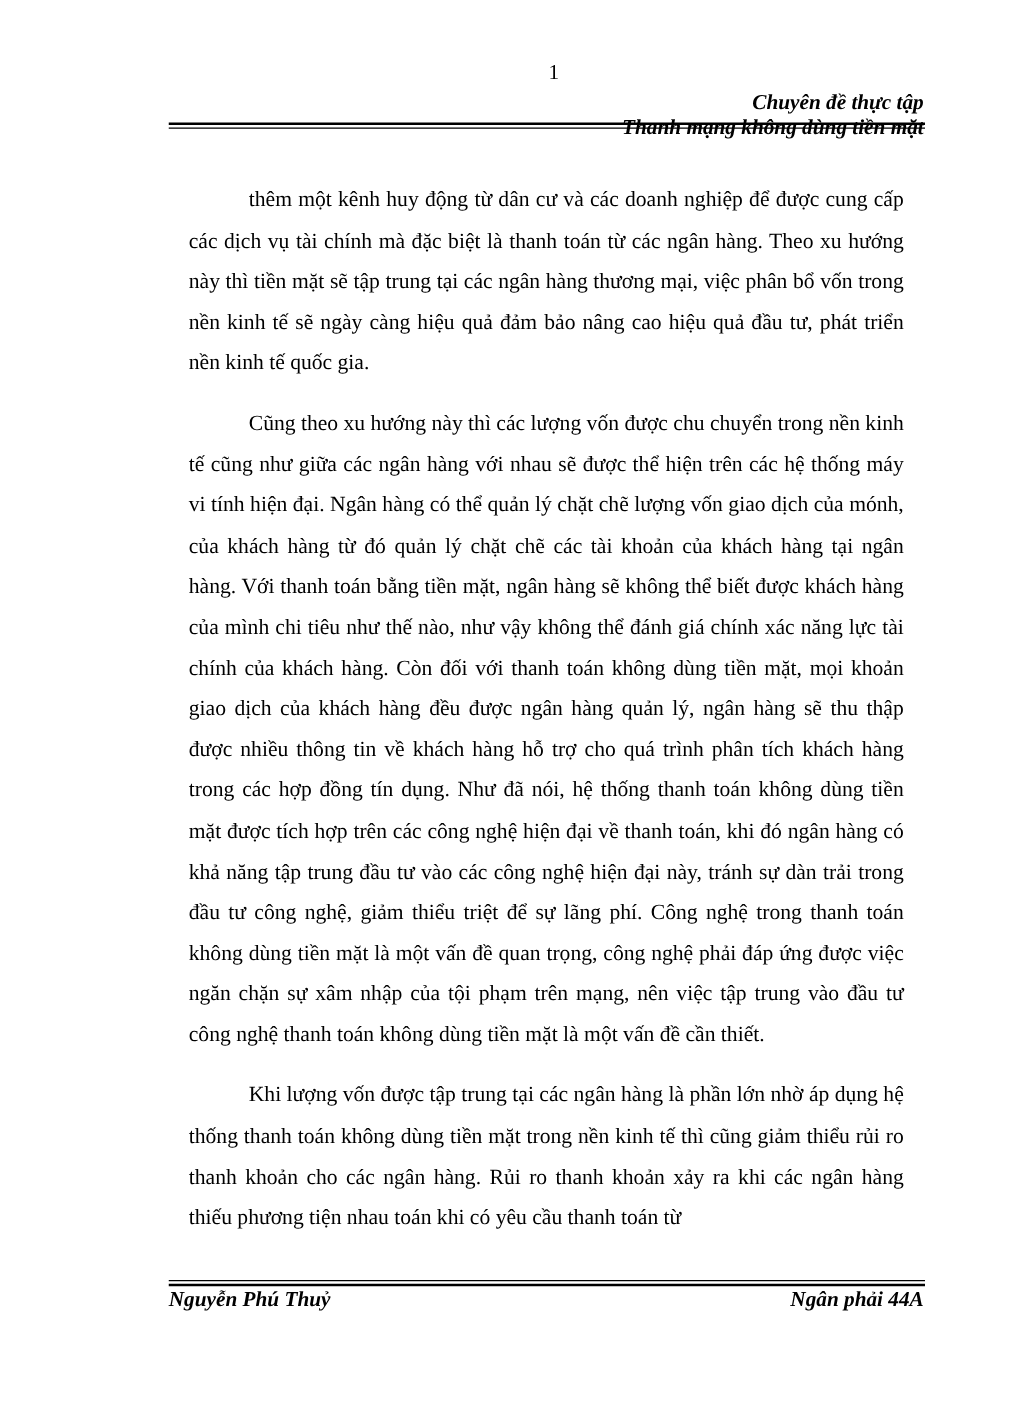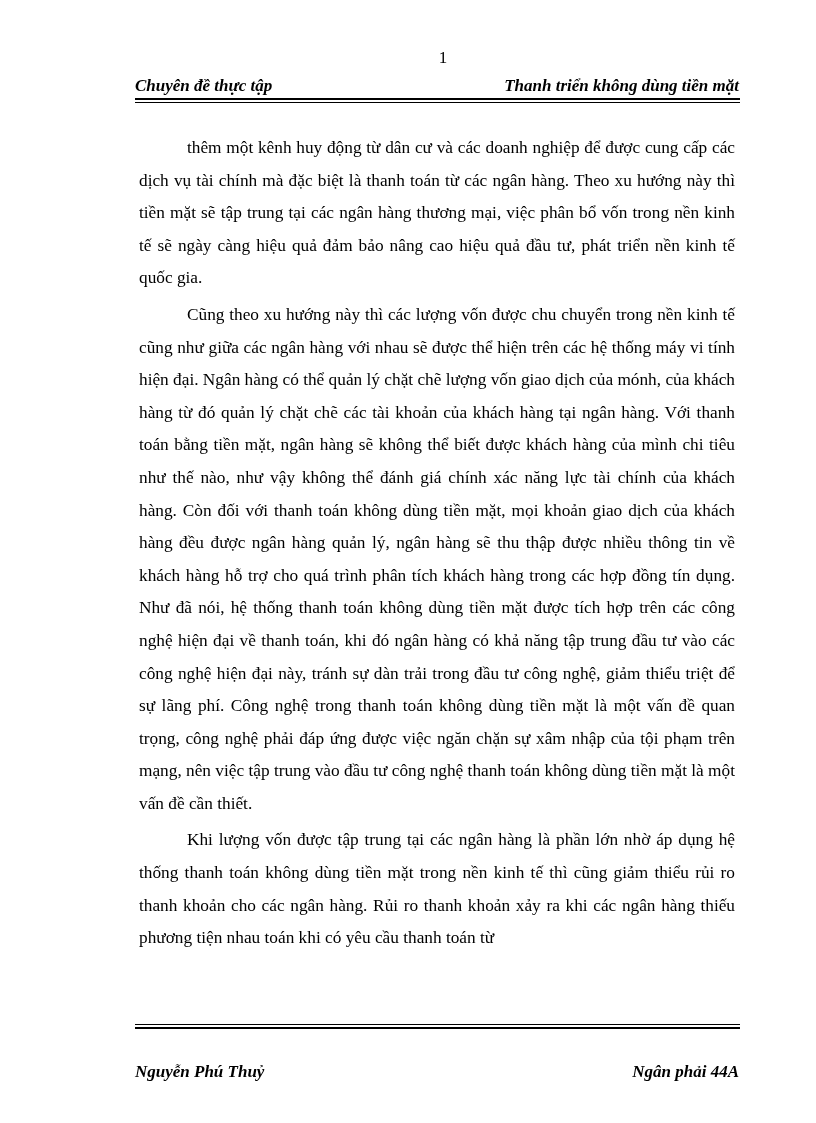--- a/index.html
+++ b/index.html
@@ -2,40 +2,40 @@
 <html><head>
   <meta charset="utf-8">
   <style>
     html, body { margin: 0; padding: 0; background: #ffffff; }
     body { width: 816px; height: 1123px; position: relative; overflow: hidden;
            font-family: "Liberation Serif", "DejaVu Serif", serif; color: #000; }
     .page-number { position: absolute; top: 48px; left: 0; width: 886px; text-align: center;
                    font-size: 17px; }
     .header { position: absolute; top: 72px; left: 135px; width: 604px; height: 24px;
               display: flex; justify-content: space-between; align-items: flex-end;
-              font-style: italic; font-weight: bold; font-size: 17px; }
+              font-style: italic; font-weight: bold; font-size: 17px; flex-direction: column; }
     .header-rule { position: absolute; top: 98px; left: 135px; width: 605px;
                    border-top: 2px solid #000; height: 2px; border-bottom: 1px solid #000; }
     .body-text { position: absolute; top: 128px; left: 135px; width: 604px;
                  font-size: 17.3px; line-height: 32.6px; text-align: justify; }
-    .body-text p { margin: 4px; text-indent: 48px; }
+    .body-text p { margin: 16px; text-indent: 48px; }
     .footer-rule { position: absolute; top: 1024px; left: 135px; width: 605px;
                    border-top: 1px solid #000; height: 2px; border-bottom: 2px solid #000; }
     .footer { position: absolute; top: 1030px; left: 135px; width: 604px;
               display: flex; justify-content: space-between;
-              font-style: italic; font-weight: bold; font-size: 17px; margin-top: 32px; }
+              font-style: italic; font-weight: bold; font-size: 17px; }
   </style>
 </head>
 <body>
 
 <div class="page-number">1</div>
 
 <div class="header">
   <span>Chuyên đề thực tập</span>
-  <span>Thanh triển không dùng tiền mặt</span>
+  <span>Thanh mạng không dùng tiền mặt</span>
 </div>
 <div class="header-rule"></div>
 
 <div class="body-text">
   <p>thêm một kênh huy động từ dân cư và các doanh nghiệp để được cung cấp các dịch vụ tài chính mà đặc biệt là thanh toán từ các ngân hàng. Theo xu hướng này thì tiền mặt sẽ tập trung tại các ngân hàng thương mại, việc phân bổ vốn trong nền kinh tế sẽ ngày càng hiệu quả đảm bảo nâng cao hiệu quả đầu tư, phát triển nền kinh tế quốc gia.</p>
   <p>Cũng theo xu hướng này thì các lượng vốn được chu chuyển trong nền kinh tế cũng như giữa các ngân hàng với nhau sẽ được thể hiện trên các hệ thống máy vi tính hiện đại. Ngân hàng có thể quản lý chặt chẽ lượng vốn giao dịch của mónh, của khách hàng từ đó quản lý chặt chẽ các tài khoản của khách hàng tại ngân hàng. Với thanh toán bằng tiền mặt, ngân hàng sẽ không thể biết được khách hàng của mình chi tiêu như thế nào, như vậy không thể đánh giá chính xác năng lực tài chính của khách hàng. Còn đối với thanh toán không dùng tiền mặt, mọi khoản giao dịch của khách hàng đều được ngân hàng quản lý, ngân hàng sẽ thu thập được nhiều thông tin về khách hàng hỗ trợ cho quá trình phân tích khách hàng trong các hợp đồng tín dụng. Như đã nói, hệ thống thanh toán không dùng tiền mặt được tích hợp trên các công nghệ hiện đại về thanh toán, khi đó ngân hàng có khả năng tập trung đầu tư vào các công nghệ hiện đại này, tránh sự dàn trải trong đầu tư công nghệ, giảm thiểu triệt để sự lãng phí. Công nghệ trong thanh toán không dùng tiền mặt là một vấn đề quan trọng, công nghệ phải đáp ứng được việc ngăn chặn sự xâm nhập của tội phạm trên mạng, nên việc tập trung vào đầu tư công nghệ thanh toán không dùng tiền mặt là một vấn đề cần thiết.</p>
   <p style="text-align-last: left;">Khi lượng vốn được tập trung tại các ngân hàng là phần lớn nhờ áp dụng hệ thống thanh toán không dùng tiền mặt trong nền kinh tế thì cũng giảm thiểu rủi ro thanh khoản cho các ngân hàng. Rủi ro thanh khoản xảy ra khi các ngân hàng thiếu phương tiện nhau toán khi có yêu cầu thanh toán từ</p>
 </div>
 
 <div class="footer-rule"></div>

